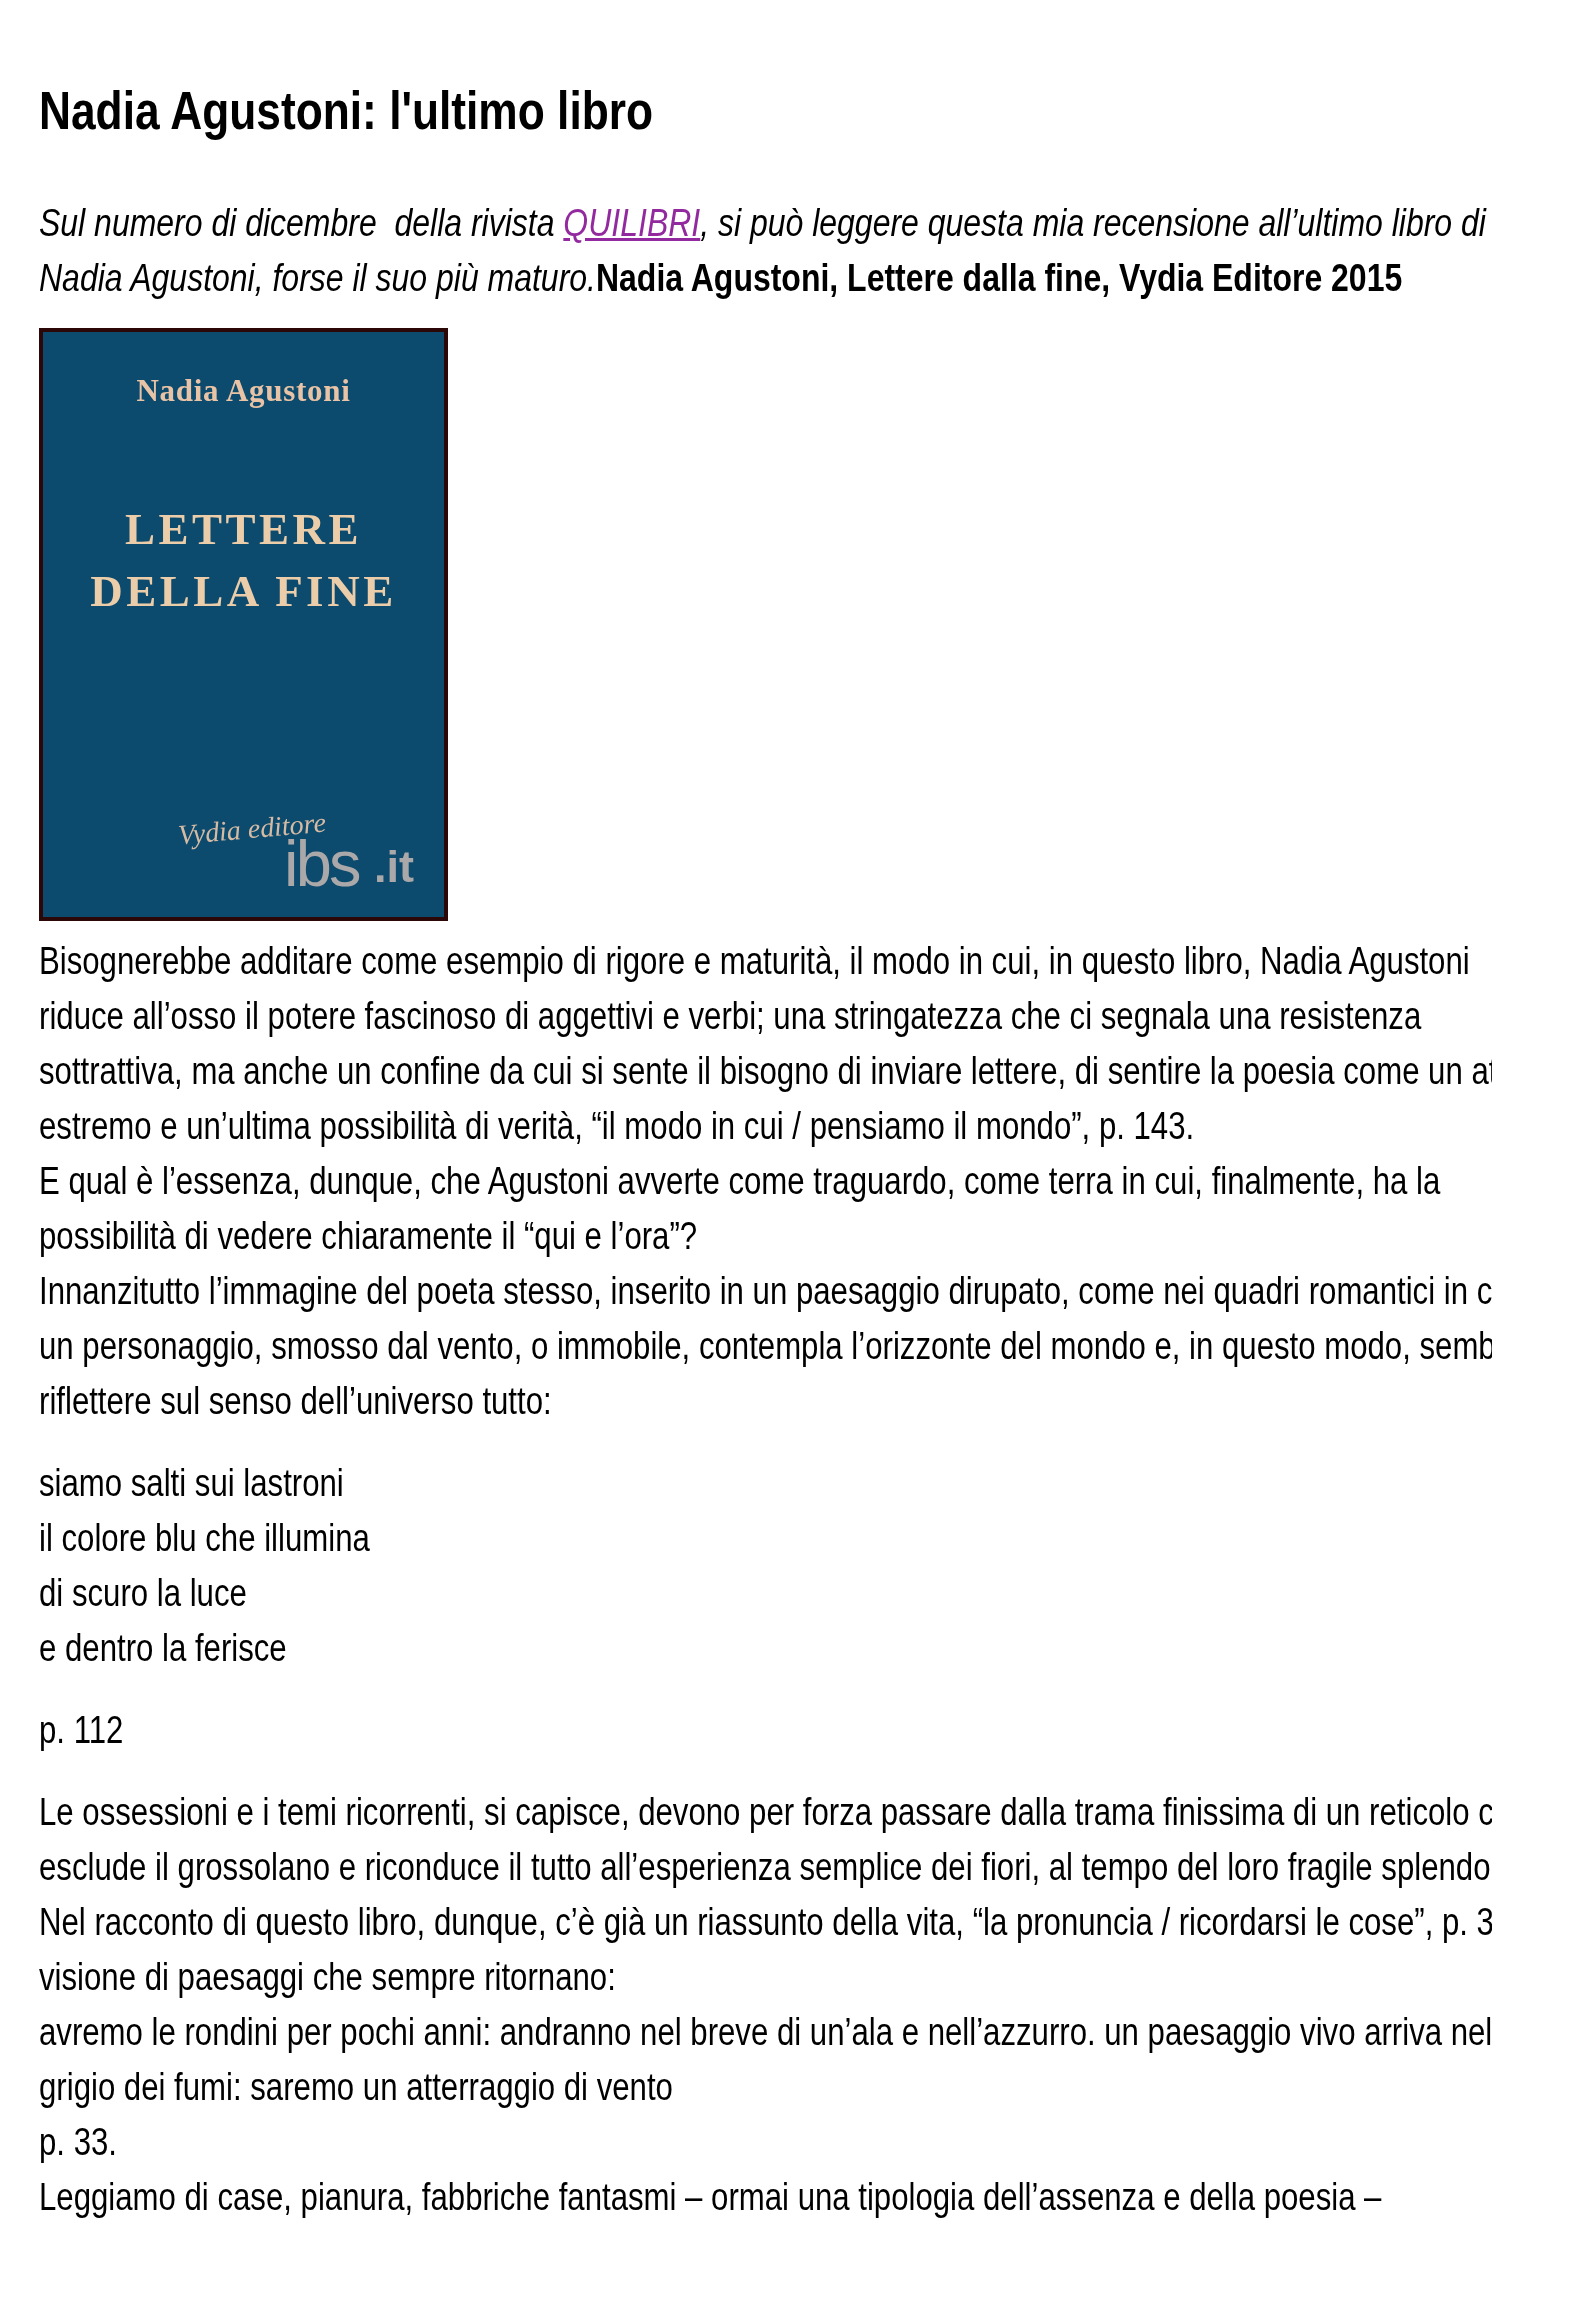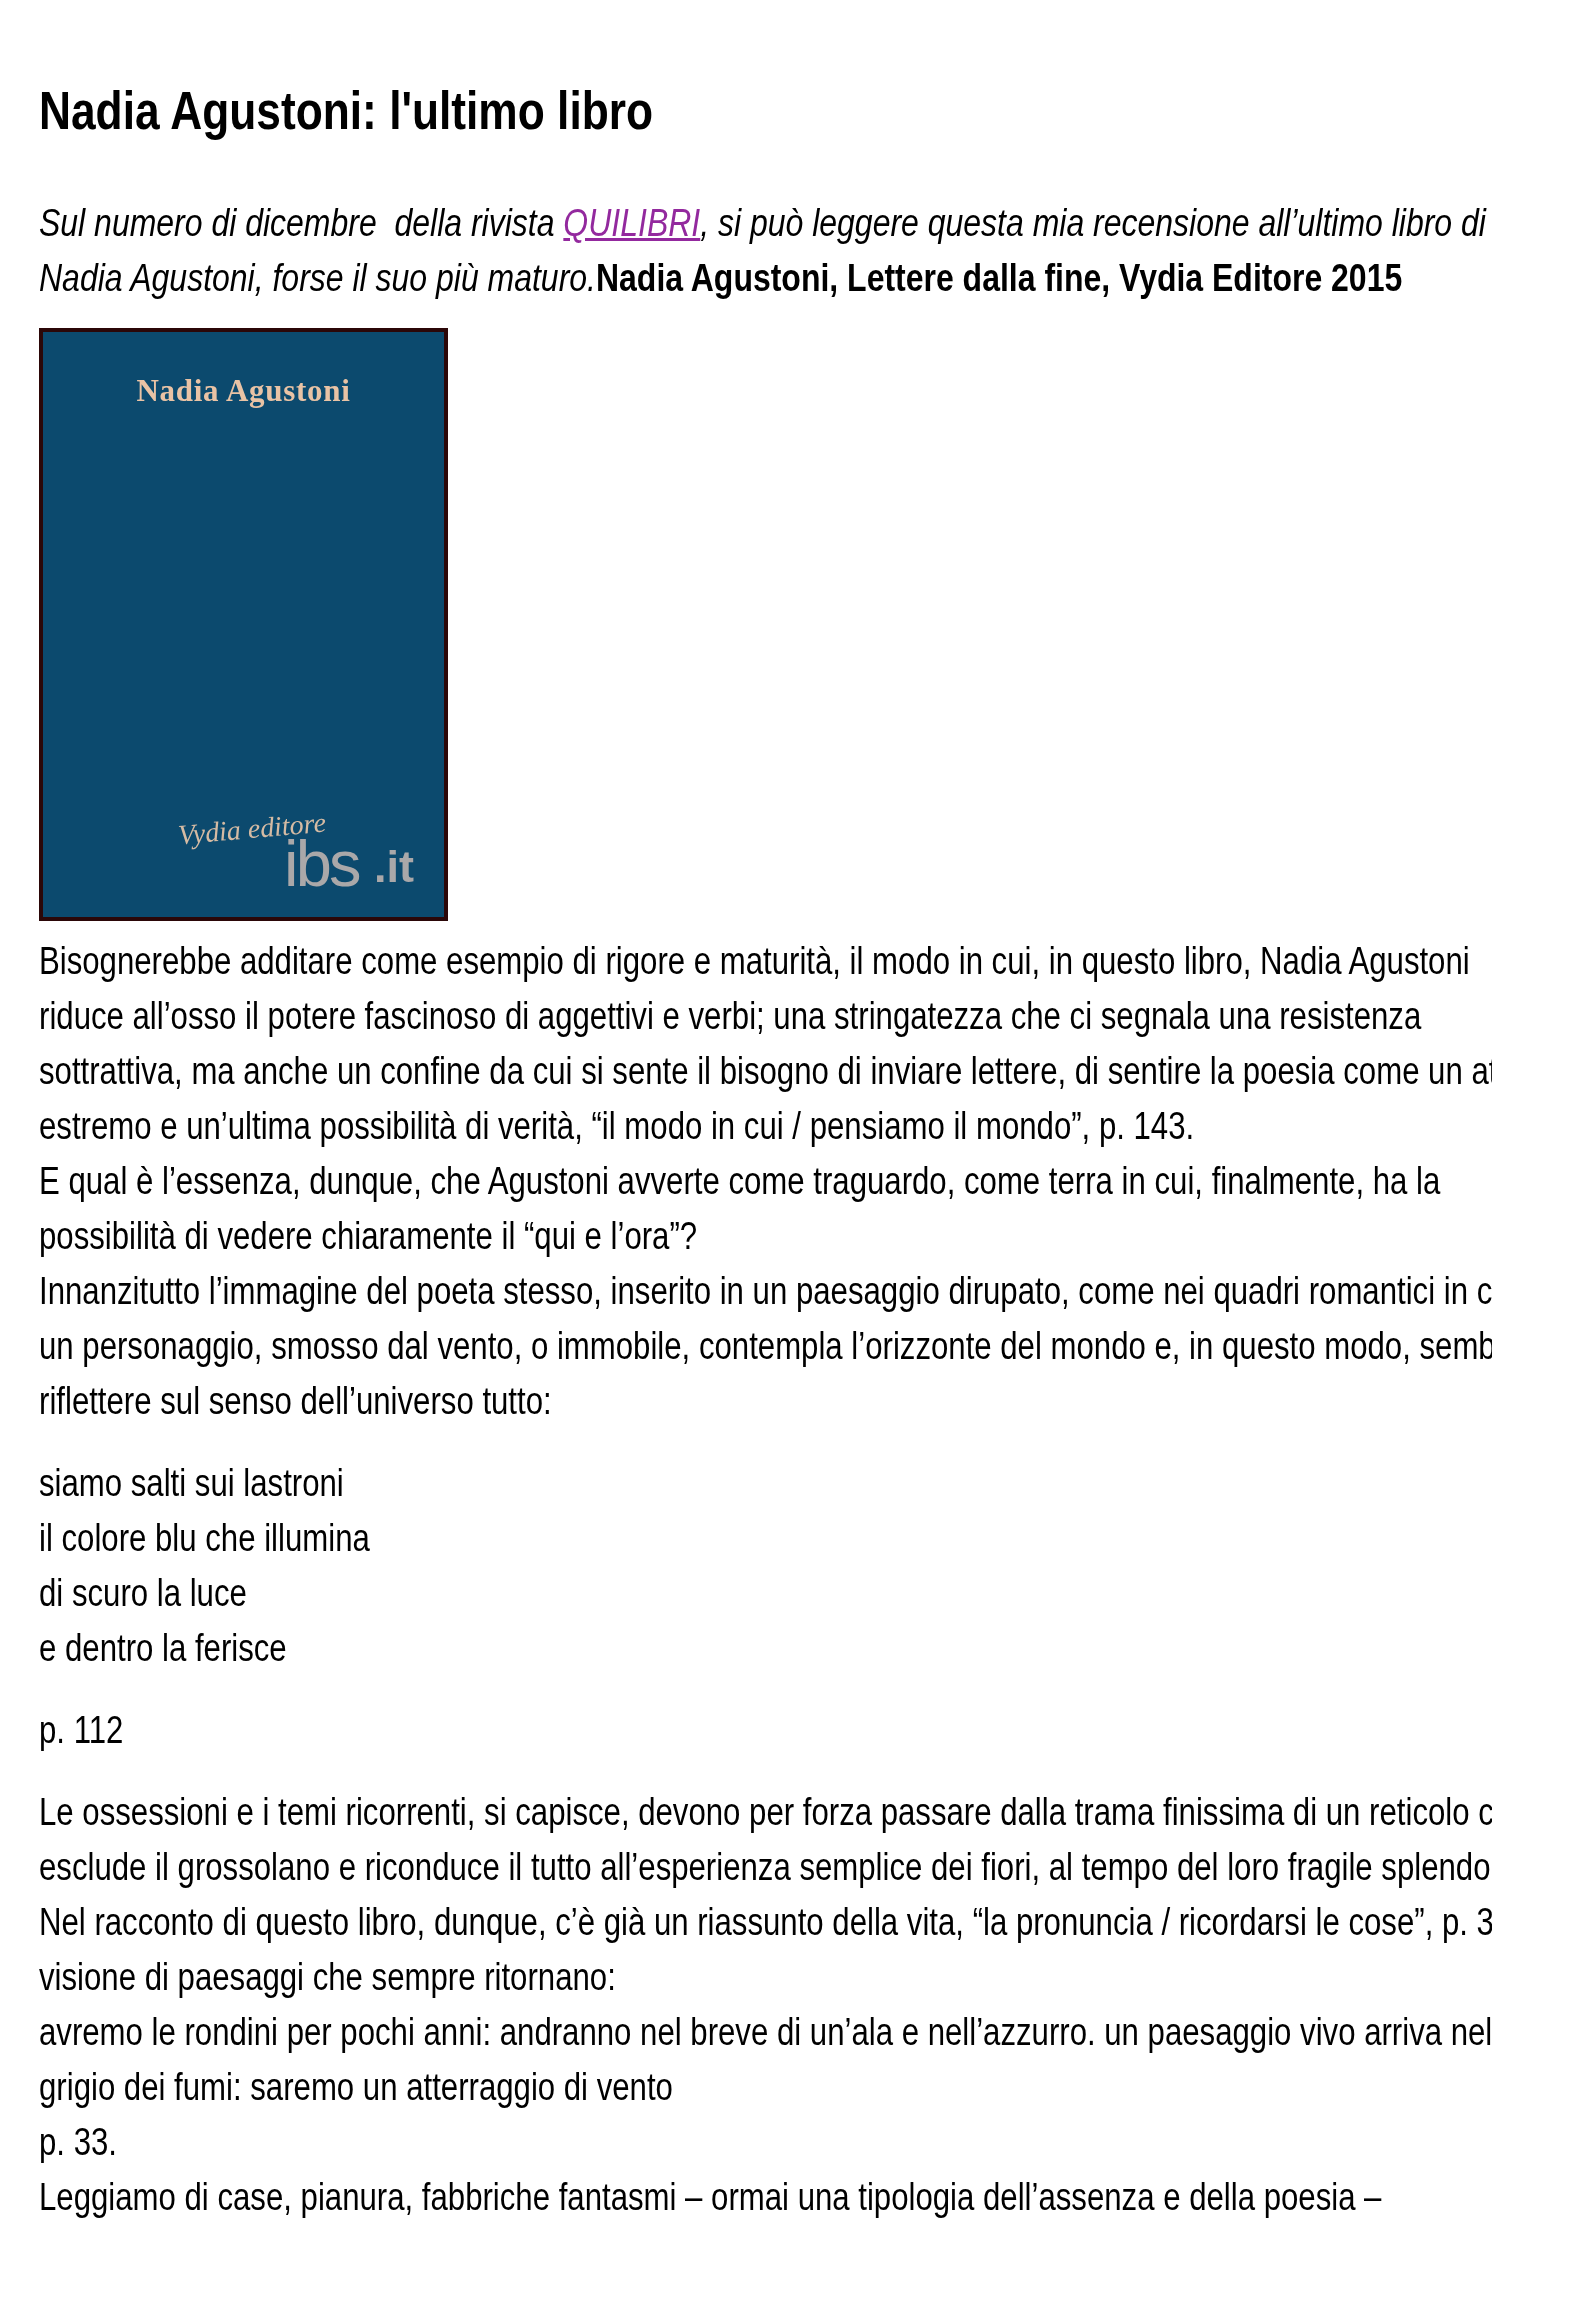--- a/index.html
+++ b/index.html
@@ -121,20 +121,24 @@
 <div class="page">
 
   <div class="narrow">
     <h1 class="title">Nadia Agustoni: l'ultimo libro</h1>
 
     <p class="intro"><span class="pre">Sul numero di dicembre  della rivista </span><a class="quilibri" href="#">QUILIBRI</a><span class="pre">, si può leggere questa mia recensione all’ultimo libro di Nadia Agustoni, forse il suo più maturo.</span><b class="bookref">Nadia Agustoni, Lettere dalla fine, Vydia Editore 2015</b></p>
   </div>
 
   <div class="cover">
     <div class="cover-author">Nadia Agustoni</div>
+    <div class="cover-title">
+      <div>LETTERE</div>
+      <div>DELLA FINE</div>
+    </div>
     <div class="cover-script">Vydia editore</div>
     <div class="ibs-mark">ibs</div>
     <div class="ibs-suffix">.it</div>
   </div>
 
   <div class="narrow article-body">
     <p>Bisognerebbe additare come esempio di rigore e maturità, il modo in cui, in questo libro, Nadia Agustoni riduce all’osso il potere fascinoso di aggettivi e verbi; una stringatezza che ci segnala una resistenza sottrattiva, ma anche un confine da cui si sente il bisogno di inviare lettere, di sentire la poesia come un atto estremo e un’ultima possibilità di verità, “il modo in cui / pensiamo il mondo”, p. 143.</p>
     <p>E qual è l’essenza, dunque, che Agustoni avverte come traguardo, come terra in cui, finalmente, ha la possibilità di vedere chiaramente il “qui e l’ora”?</p>
     <p>Innanzitutto l’immagine del poeta stesso, inserito in un paesaggio dirupato, come nei quadri romantici in cui un personaggio, smosso dal vento, o immobile, contempla l’orizzonte del mondo e, in questo modo, sembra riflettere sul senso dell’universo tutto:</p>
 

